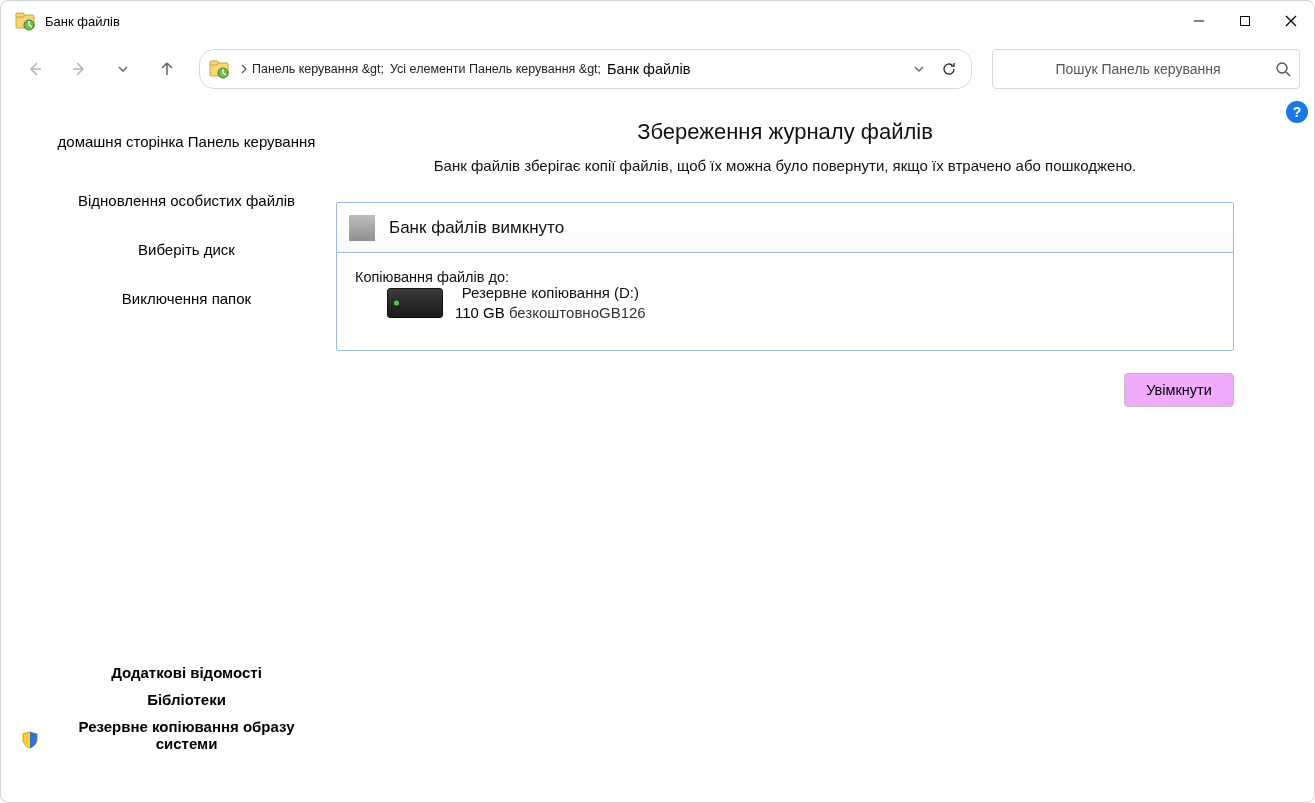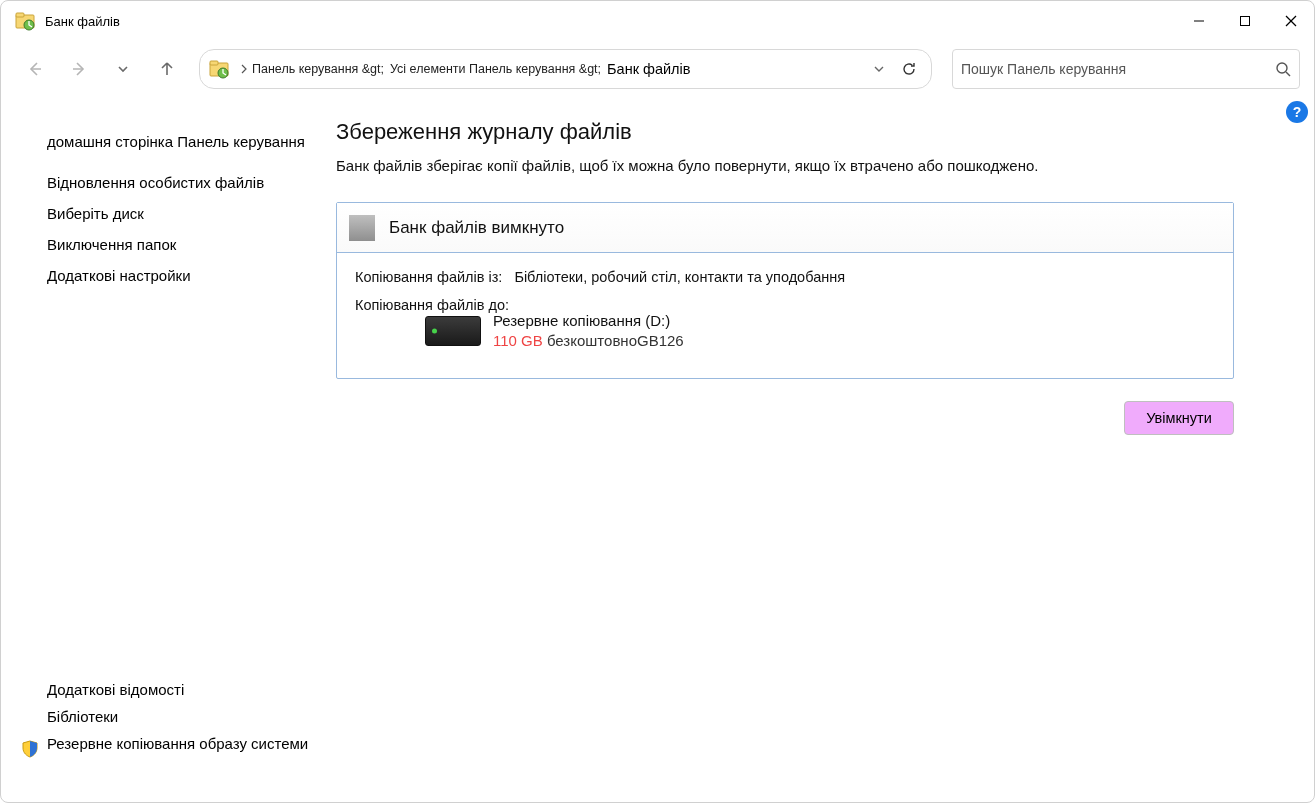--- a/index.html
+++ b/index.html
@@ -1,65 +1,65 @@
 <!DOCTYPE html>
 <html><head>
 <meta charset="utf-8">
 <style>
   * { box-sizing: border-box; }
   html, body { margin: 0; padding: 0; font-family: "Segoe UI", Tahoma, sans-serif; font-size: 14px; color: #000; background: #fff; }
-  .window { width: 1315px; height: 803px; border: 1px solid #d0d0d0; border-radius: 8px; overflow: hidden; display: flex; flex-direction: column; position: relative; }
+  .window { width: 1315px; height: 803px; border: 1px solid #d0d0d0; border-radius: 8px; overflow: hidden; display: flex; flex-direction: column; position: relative; text-align: center; }
   
   .titlebar { height: 40px; display: flex; align-items: center; padding: 0 0 0 14px; }
   .titlebar .app-icon { width: 20px; height: 20px; margin-right: 10px; display:flex; align-items:center; justify-content:center;}
   .titlebar .title { font-size: 13px; }
   .titlebar .win-controls { margin-left: auto; display: flex; }
   .titlebar .win-controls .wc { width: 46px; height: 40px; display:flex; align-items:center; justify-content:center; color:#333; }
   
   .navbar { height: 56px; display: flex; align-items: center; padding: 0 14px; gap: 4px; }
   .nav-btn { width: 40px; height: 40px; display:flex; align-items:center; justify-content:center; color:#6a6a6a; border-radius:4px;}
   .nav-btn.disabled { color:#b5b5b5; }
   .address-bar { flex: 1; height: 40px; border:1px solid #d8d8d8; border-radius:15px; display:flex; align-items:center; padding:0 8px; margin-left:8px; min-width:0;}
   .address-bar .folder-icon { width:22px; height:22px; display:flex; align-items:center; justify-content:center; margin-right:6px;}
   .address-bar .sep { color:#555; font-size:12px; margin:0 4px;}
   .address-bar .crumb { font-size:12.5px; color:#222; white-space:nowrap;}
   .address-bar .crumb.current { font-size:14.5px; color:#000; margin-left:6px;}
   .address-bar .addr-chevron { margin-left:auto; color:#666; padding:0 6px;}
   .refresh-btn { width:40px; height:40px; display:flex; align-items:center; justify-content:center; color:#444; margin-left:4px;}
-  .search-box { width:348px; height:40px; border:1px solid #d8d8d8; border-radius:4px; display:flex; align-items:center; padding:0 8px; margin-left:16px; color:#666;}
+  .search-box { width:308px; height:40px; border:1px solid #d8d8d8; border-radius:4px; display:flex; align-items:center; padding:0 8px; margin-left:16px; color:#666;}
   .search-box .search-text { flex:1; font-size:14px; color:#555;}
   .search-box .search-icon { color:#555;}
   
   .body { flex:1; display:flex; position:relative; padding-top:12px; }
   .help-icon { position:absolute; top:4px; right:6px; width:22px; height:22px; border-radius:50%; background:#1a78e6; color:#fff; display:flex; align-items:center; justify-content:center; font-size:14px; font-weight:bold;}
-  .sidebar { width:335px; padding:24px 10px 20px 46px; display:flex; flex-direction:column; font-size:15px;}
+  .sidebar { width:335px; padding:24px 10px 20px 46px; display:flex; flex-direction:column; font-size:15px;gap:18px;}
   .sidebar a { color:#000; text-decoration:none; display:block; margin-bottom:14px;}
   .sidebar .sidebar-home { margin-bottom:24px;}
   .sidebar-bottom { margin-top:auto; padding-bottom:10px;}
-  .sidebar-bottom a { margin-bottom:10px;}
+  .sidebar-bottom a { margin-bottom:10px;font-weight:bold;}
   .shield-row { display:flex; align-items:center; gap:8px; margin-left:-26px; margin-bottom:10px;margin-top:10px;}
   .shield-row .shield-icon { width:18px; height:18px;}
   .content { flex:1; padding:10px 80px 20px 0; }
   .content .page-title { font-size:22px; color:#111; margin-bottom:12px;}
   .content .page-desc { font-size:15px; color:#111; margin-bottom:28px;}
   .status-box { border:1px solid #99b9de; border-radius:2px; }
   .status-header { height:50px; border-bottom:1px solid #99b9de; display:flex; align-items:center; padding:0 12px; background:linear-gradient(#fff,#fafafa);}
   .status-header .status-thumb { width:26px; height:26px; background:linear-gradient(#bfbfbf,#8f8f8f); margin-right:14px;}
   .status-header .status-text { font-size:17px; color:#111;}
   .status-body { padding:16px 18px 26px 18px; font-size:14.5px; color:#111;}
   .row-from { display:flex; gap:12px; margin-bottom:12px;}
   .row-from .lbl { }
   .row-to { display:flex; align-items:flex-start; gap:12px;}
-  .drive-block { display:flex; align-items:center; gap:12px; margin-left:70px; margin-top:-2px;}
+  .drive-block { display:flex; align-items:center; gap:12px; margin-left:32px; margin-top:-2px;}
   .drive-icon { width:56px; height:30px; background:linear-gradient(#3b3b3b,#1a1a1a); border-radius:3px; position:relative; border:1px solid #111;}
   .drive-icon::after { content:""; position:absolute; left:6px; top:50%; width:5px; height:5px; background:#46d24a; border-radius:50%; transform:translateY(-50%);}
   .drive-text { line-height:1.35;}
   .drive-text .drive-name { font-size:15px;}
   .drive-text .drive-space { font-size:15px; color:#333;}
-  .drive-text .drive-space .big { font-size:15px; color:#ef4444;}
+  .drive-text .drive-space .big { font-size:15px; color:#000000;}
   .btn-row { display:flex; justify-content:flex-end; margin-top:22px;}
   .enable-btn { min-width:110px; height:34px; border:1px solid #bfbfbf; border-radius:4px; background:#f0abfc; font-size:14.5px; padding:0 18px; display:flex; align-items:center; justify-content:center; cursor:pointer;}
   svg { display:block; }
 </style>
 </head>
 <body>
 
 <div class="window">
 
   <div class="titlebar">
@@ -159,21 +159,20 @@
   </div>
 
   <div class="body">
     <div class="help-icon">?</div>
 
     <div class="sidebar">
       <a class="sidebar-home" href="#">домашня сторінка Панель керування</a>
       <a href="#">Відновлення особистих файлів</a>
       <a href="#">Виберіть диск</a>
       <a href="#">Виключення папок</a>
-      <a href="#">Додаткові настройки</a>
 
       <div class="sidebar-bottom">
         <a href="#">Додаткові відомості</a>
         <a href="#">Бібліотеки</a>
         <div class="shield-row">
           <span class="shield-icon">
             <svg width="18" height="18" viewBox="0 0 18 18">
               <path d="M9 1 L16 3 V8 C16 13 12 16 9 17 C6 16 2 13 2 8 V3 Z" fill="#ffcf3a" stroke="#c79a12"></path>
               <path d="M9 1 L16 3 V8 C16 13 12 16 9 17 V1 Z" fill="#2f72d4"></path>
             </svg>
@@ -186,24 +185,20 @@
     <div class="content">
       <div class="page-title">Збереження журналу файлів</div>
       <div class="page-desc">Банк файлів зберігає копії файлів, щоб їх можна було повернути, якщо їх втрачено або пошкоджено.</div>
 
       <div class="status-box">
         <div class="status-header">
           <div class="status-thumb"></div>
           <div class="status-text">Банк файлів вимкнуто</div>
         </div>
         <div class="status-body">
-          <div class="row-from">
-            <span class="lbl">Копіювання файлів із:</span>
-            <span>Бібліотеки, робочий стіл, контакти та уподобання</span>
-          </div>
           <div class="row-to">
             <span class="lbl">Копіювання файлів до:</span>
           </div>
           <div class="drive-block">
             <div class="drive-icon"></div>
             <div class="drive-text">
               <div class="drive-name">Резервне копіювання (D:)</div>
               <div class="drive-space">
                 <span class="big">110 GB</span>
                 <span>безкоштовно</span><span>GB</span><span>126</span>

